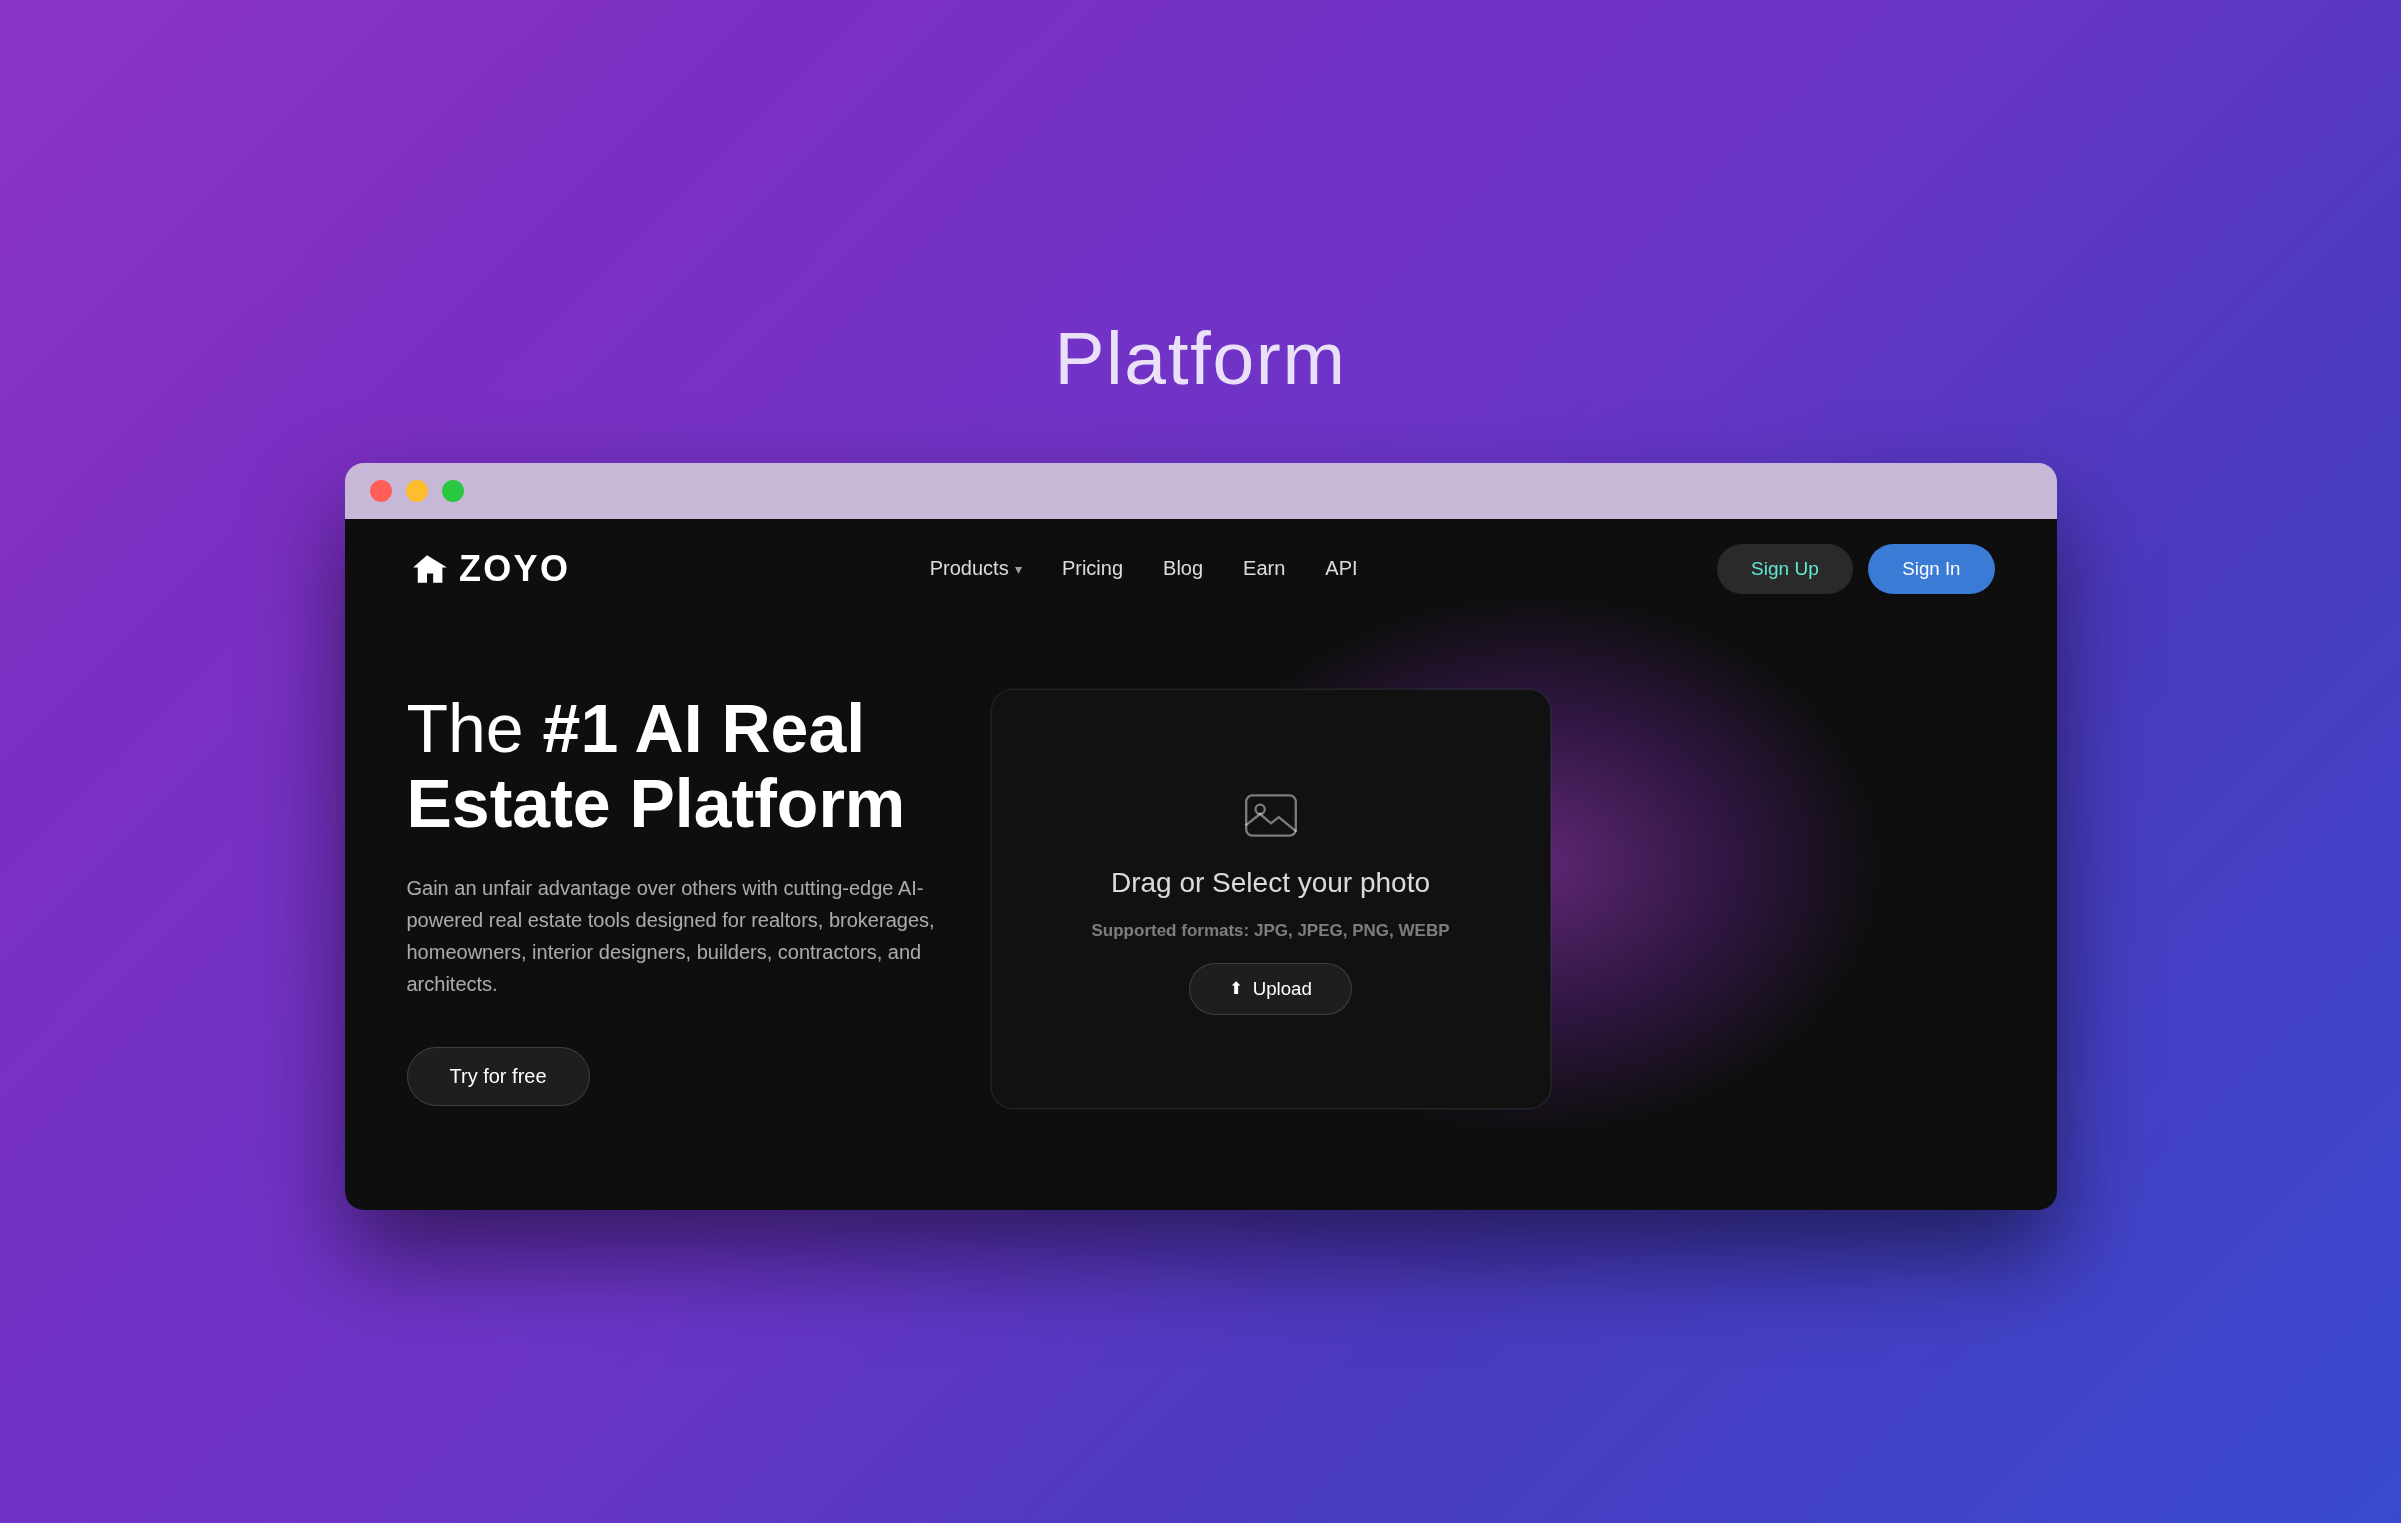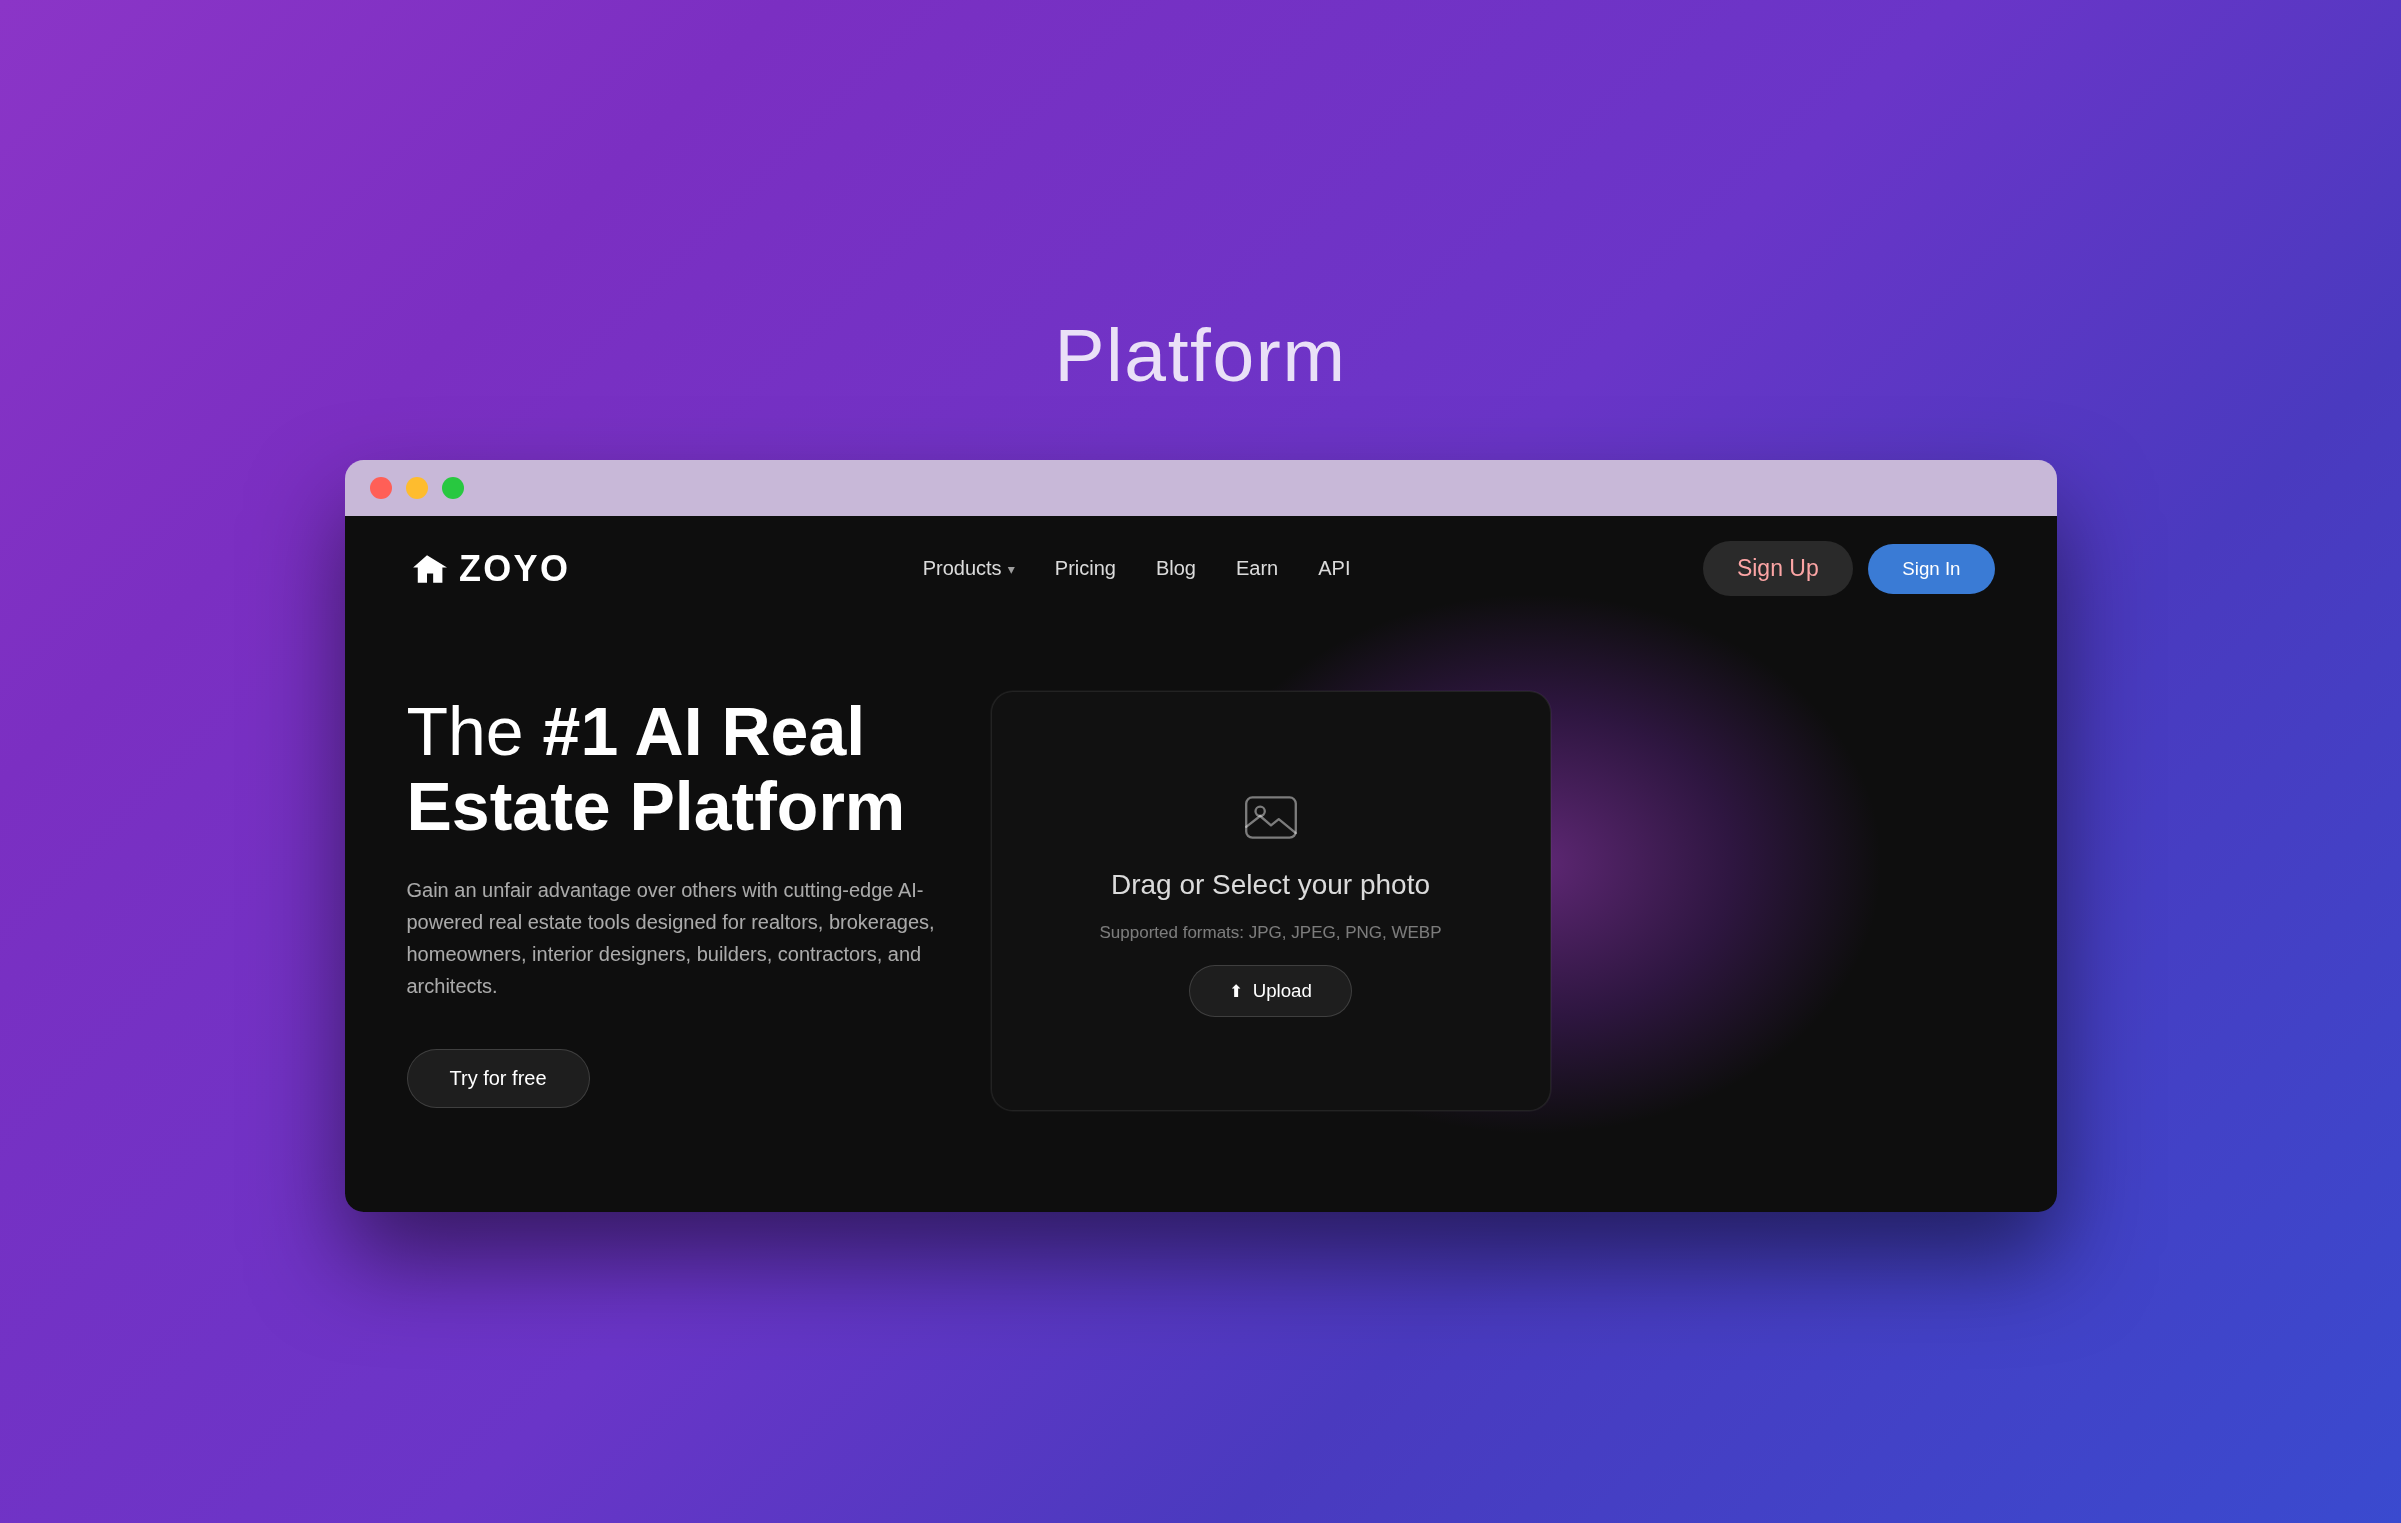--- a/index.html
+++ b/index.html
@@ -119,25 +119,25 @@
     }
 
     .nav-actions {
       display: flex;
       align-items: center;
       gap: 15.6px;
     }
 
     .btn-signup {
       background: #2a2a2a;
-      color: #fca5a5;
+      color: #5eead4;
       border: none;
       border-radius: 31px;
       padding: 14px 34px;
-      font-size: 23px;
+      font-size: 19px;
       font-weight: 500;
       cursor: pointer;
     }
 
     .btn-signin {
       background: #3a7bd5;
       color: #ffffff;
       border: none;
       border-radius: 31px;
       padding: 14px 34px;
@@ -226,21 +226,21 @@
     .drag-text {
       color: rgba(255,255,255,0.85);
       font-size: 28px;
       font-weight: 500;
       text-align: center;
     }
 
     .formats-text {
       color: rgba(255,255,255,0.45);
       font-size: 17px;
-      font-weight: 400;
+      font-weight: 700;
       text-align: center;
     }
 
     .btn-upload {
       background: #1e1e1e;
       color: #ffffff;
       border: 0.8px solid rgba(255,255,255,0.15);
       border-radius: 31px;
       padding: 14px 39px;
       font-size: 18.7px;

